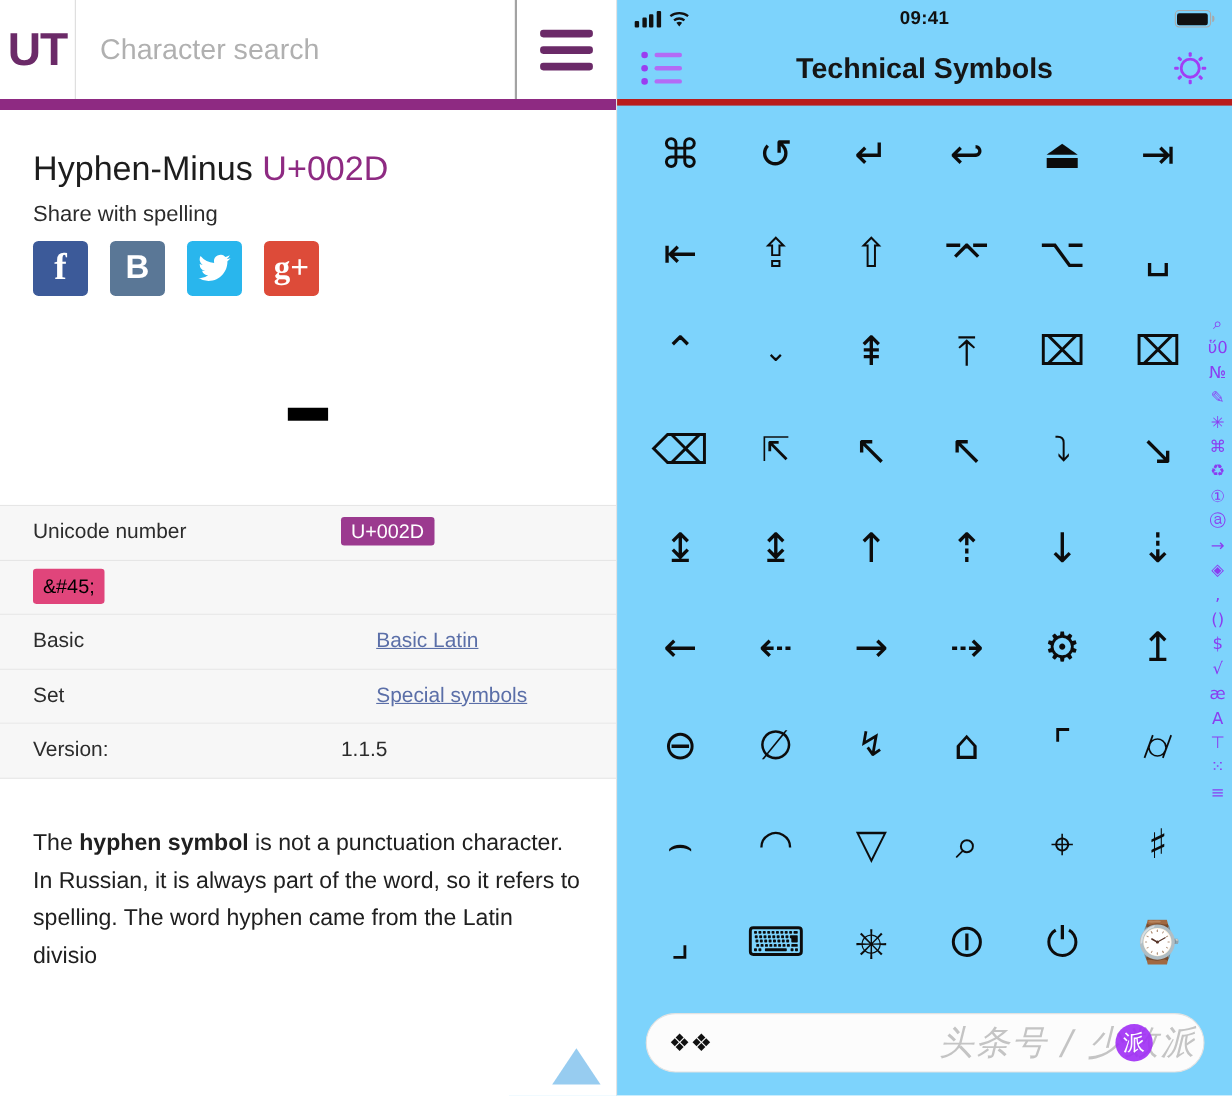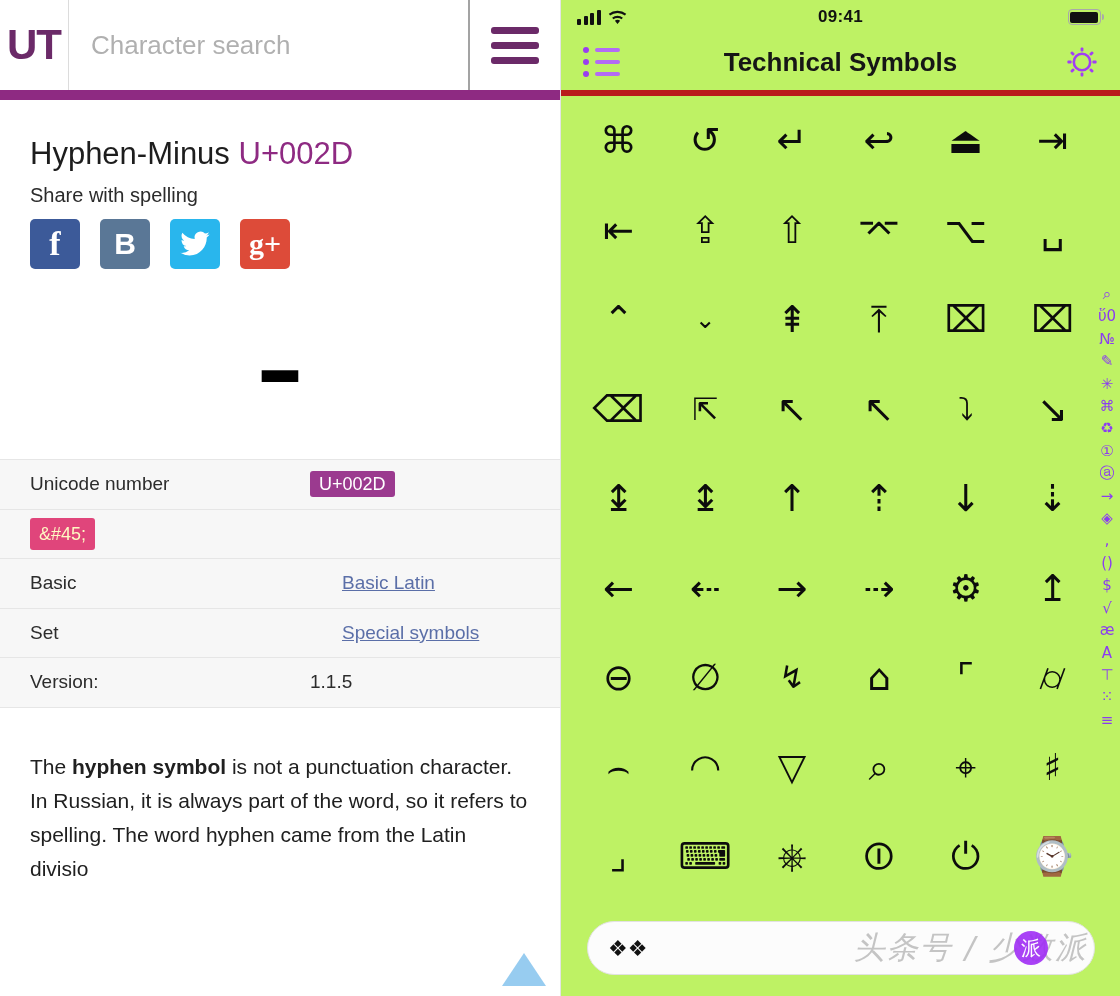--- a/index.html
+++ b/index.html
@@ -60,36 +60,36 @@
   }
 
   .info-table { width: 560px; border-top: 1px solid #e6e6e6; }
   .info-row {
     display: flex; align-items: center; height: 49.5px;
     background: #f7f7f7; border-bottom: 1px solid #e6e6e6; padding: 0 30px;
   }
   .info-key { width: 280px; font-size: 19px; color: #2c2c2c; }
   .info-val { font-size: 19px; color: #2c2c2c; }
   .badge-purple { background: #9b3a8f; color:#fff; padding: 3px 9px; border-radius: 3px; font-size: 18px; }
-  .badge-pink   { background: #e0457b; color:#fef9c3; padding: 6px 9px; border-radius: 3px; font-size: 18px; text-align: center; }
+  .badge-pink   { background: #e0457b; color:#000000; padding: 6px 9px; border-radius: 3px; font-size: 18px; text-align: center; }
   .link { color: #5b6fa8; text-decoration: underline; cursor: pointer; margin-left: 32px; }
 
   .para {
     margin-top: 42px; padding: 0 30px; font-size: 21px; line-height: 1.62; color: #202020;
   }
   .para b { font-weight: 700; }
 
   .scroll-top {
     position: absolute; right: 14px; bottom: 10px; width: 0; height: 0;
     border-left: 22px solid transparent; border-right: 22px solid transparent;
     border-bottom: 33px solid #8ec8ef; cursor: pointer; opacity: .92;
   }
 
   
-  .right { position: relative; width: 560px; height: 996px; background: #bef264; border-left: 1px solid #e4e4e4; }
+  .right { position: relative; width: 560px; height: 996px; background: #7dd3fc; border-left: 1px solid #e4e4e4; }
 
   .statusbar { height: 34px; display: flex; align-items: center; padding: 0 16px; position: relative; }
   .sb-left { display: flex; align-items: flex-end; gap: 7px; }
   .sig { display: flex; align-items: flex-end; gap: 2.5px; height: 15px; }
   .sig i { display: block; width: 4px; background: #111; border-radius: 1px; }
   .sig i:nth-child(1){height:6px} .sig i:nth-child(2){height:9px}
   .sig i:nth-child(3){height:12px} .sig i:nth-child(4){height:15px}
   .wifi svg { width: 19px; height: 15px; fill: #111; display:block; }
   .sb-time {
     position: absolute; left: 0; right: 0; text-align: center;

